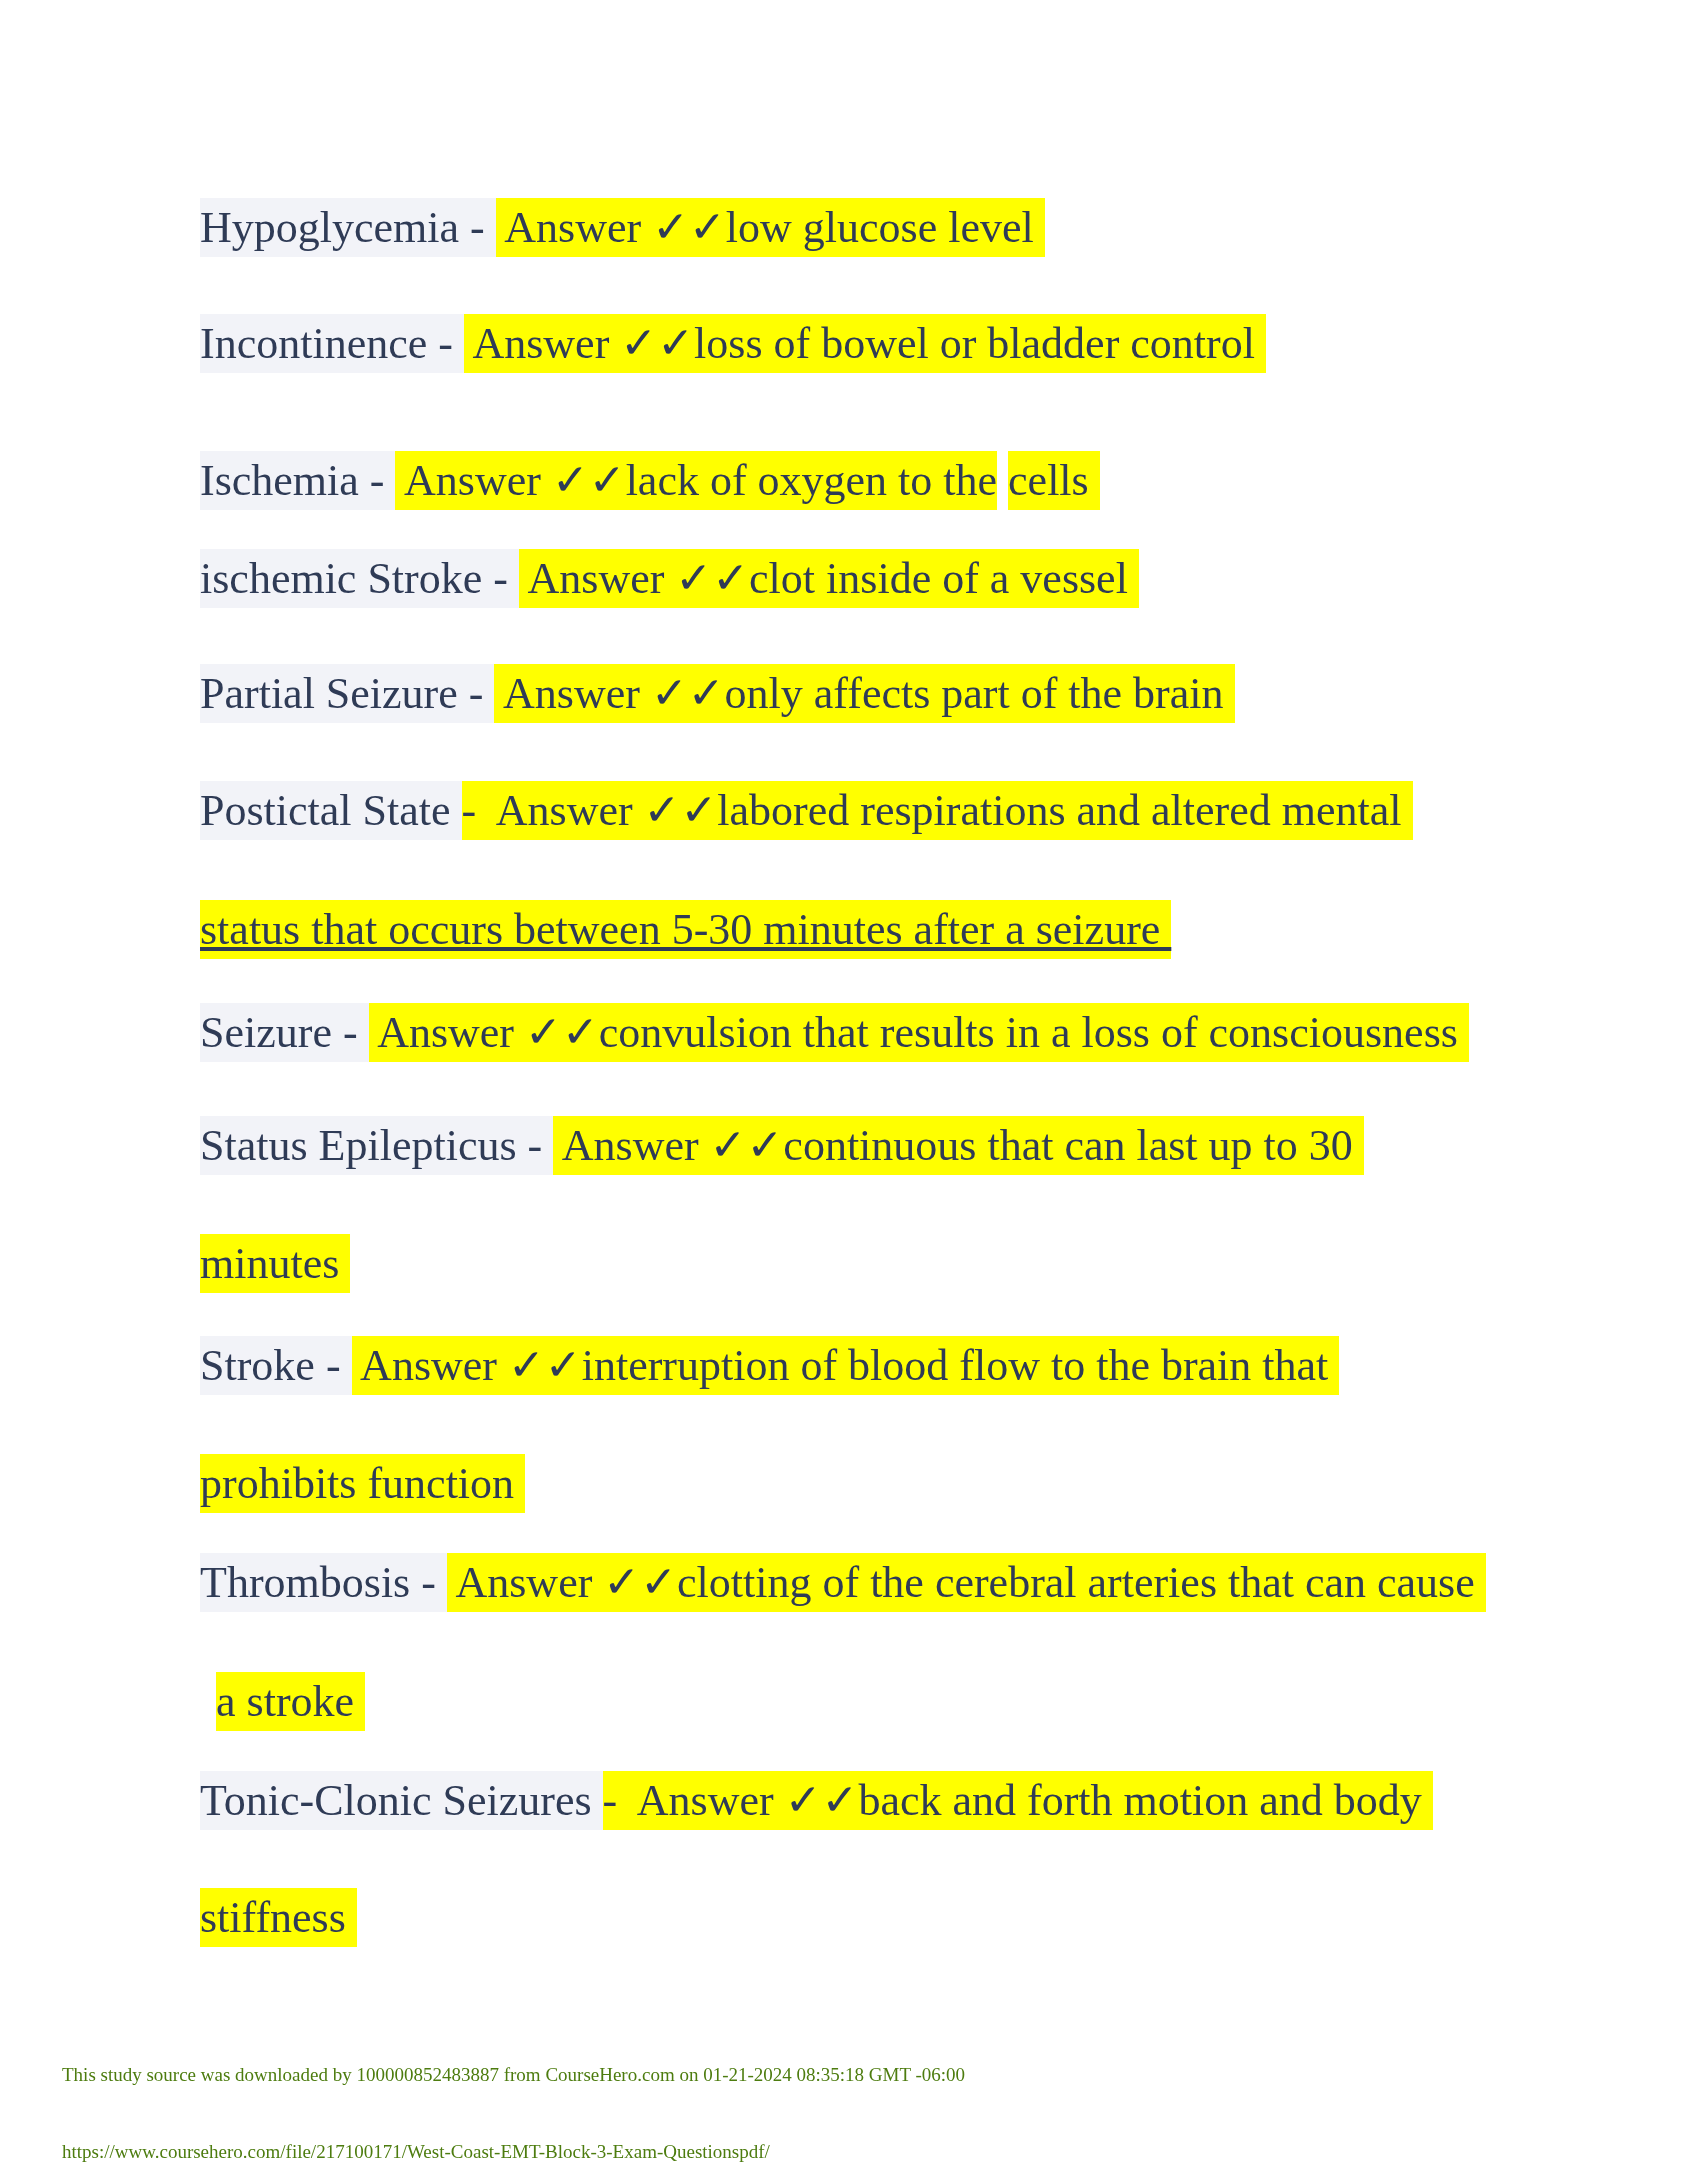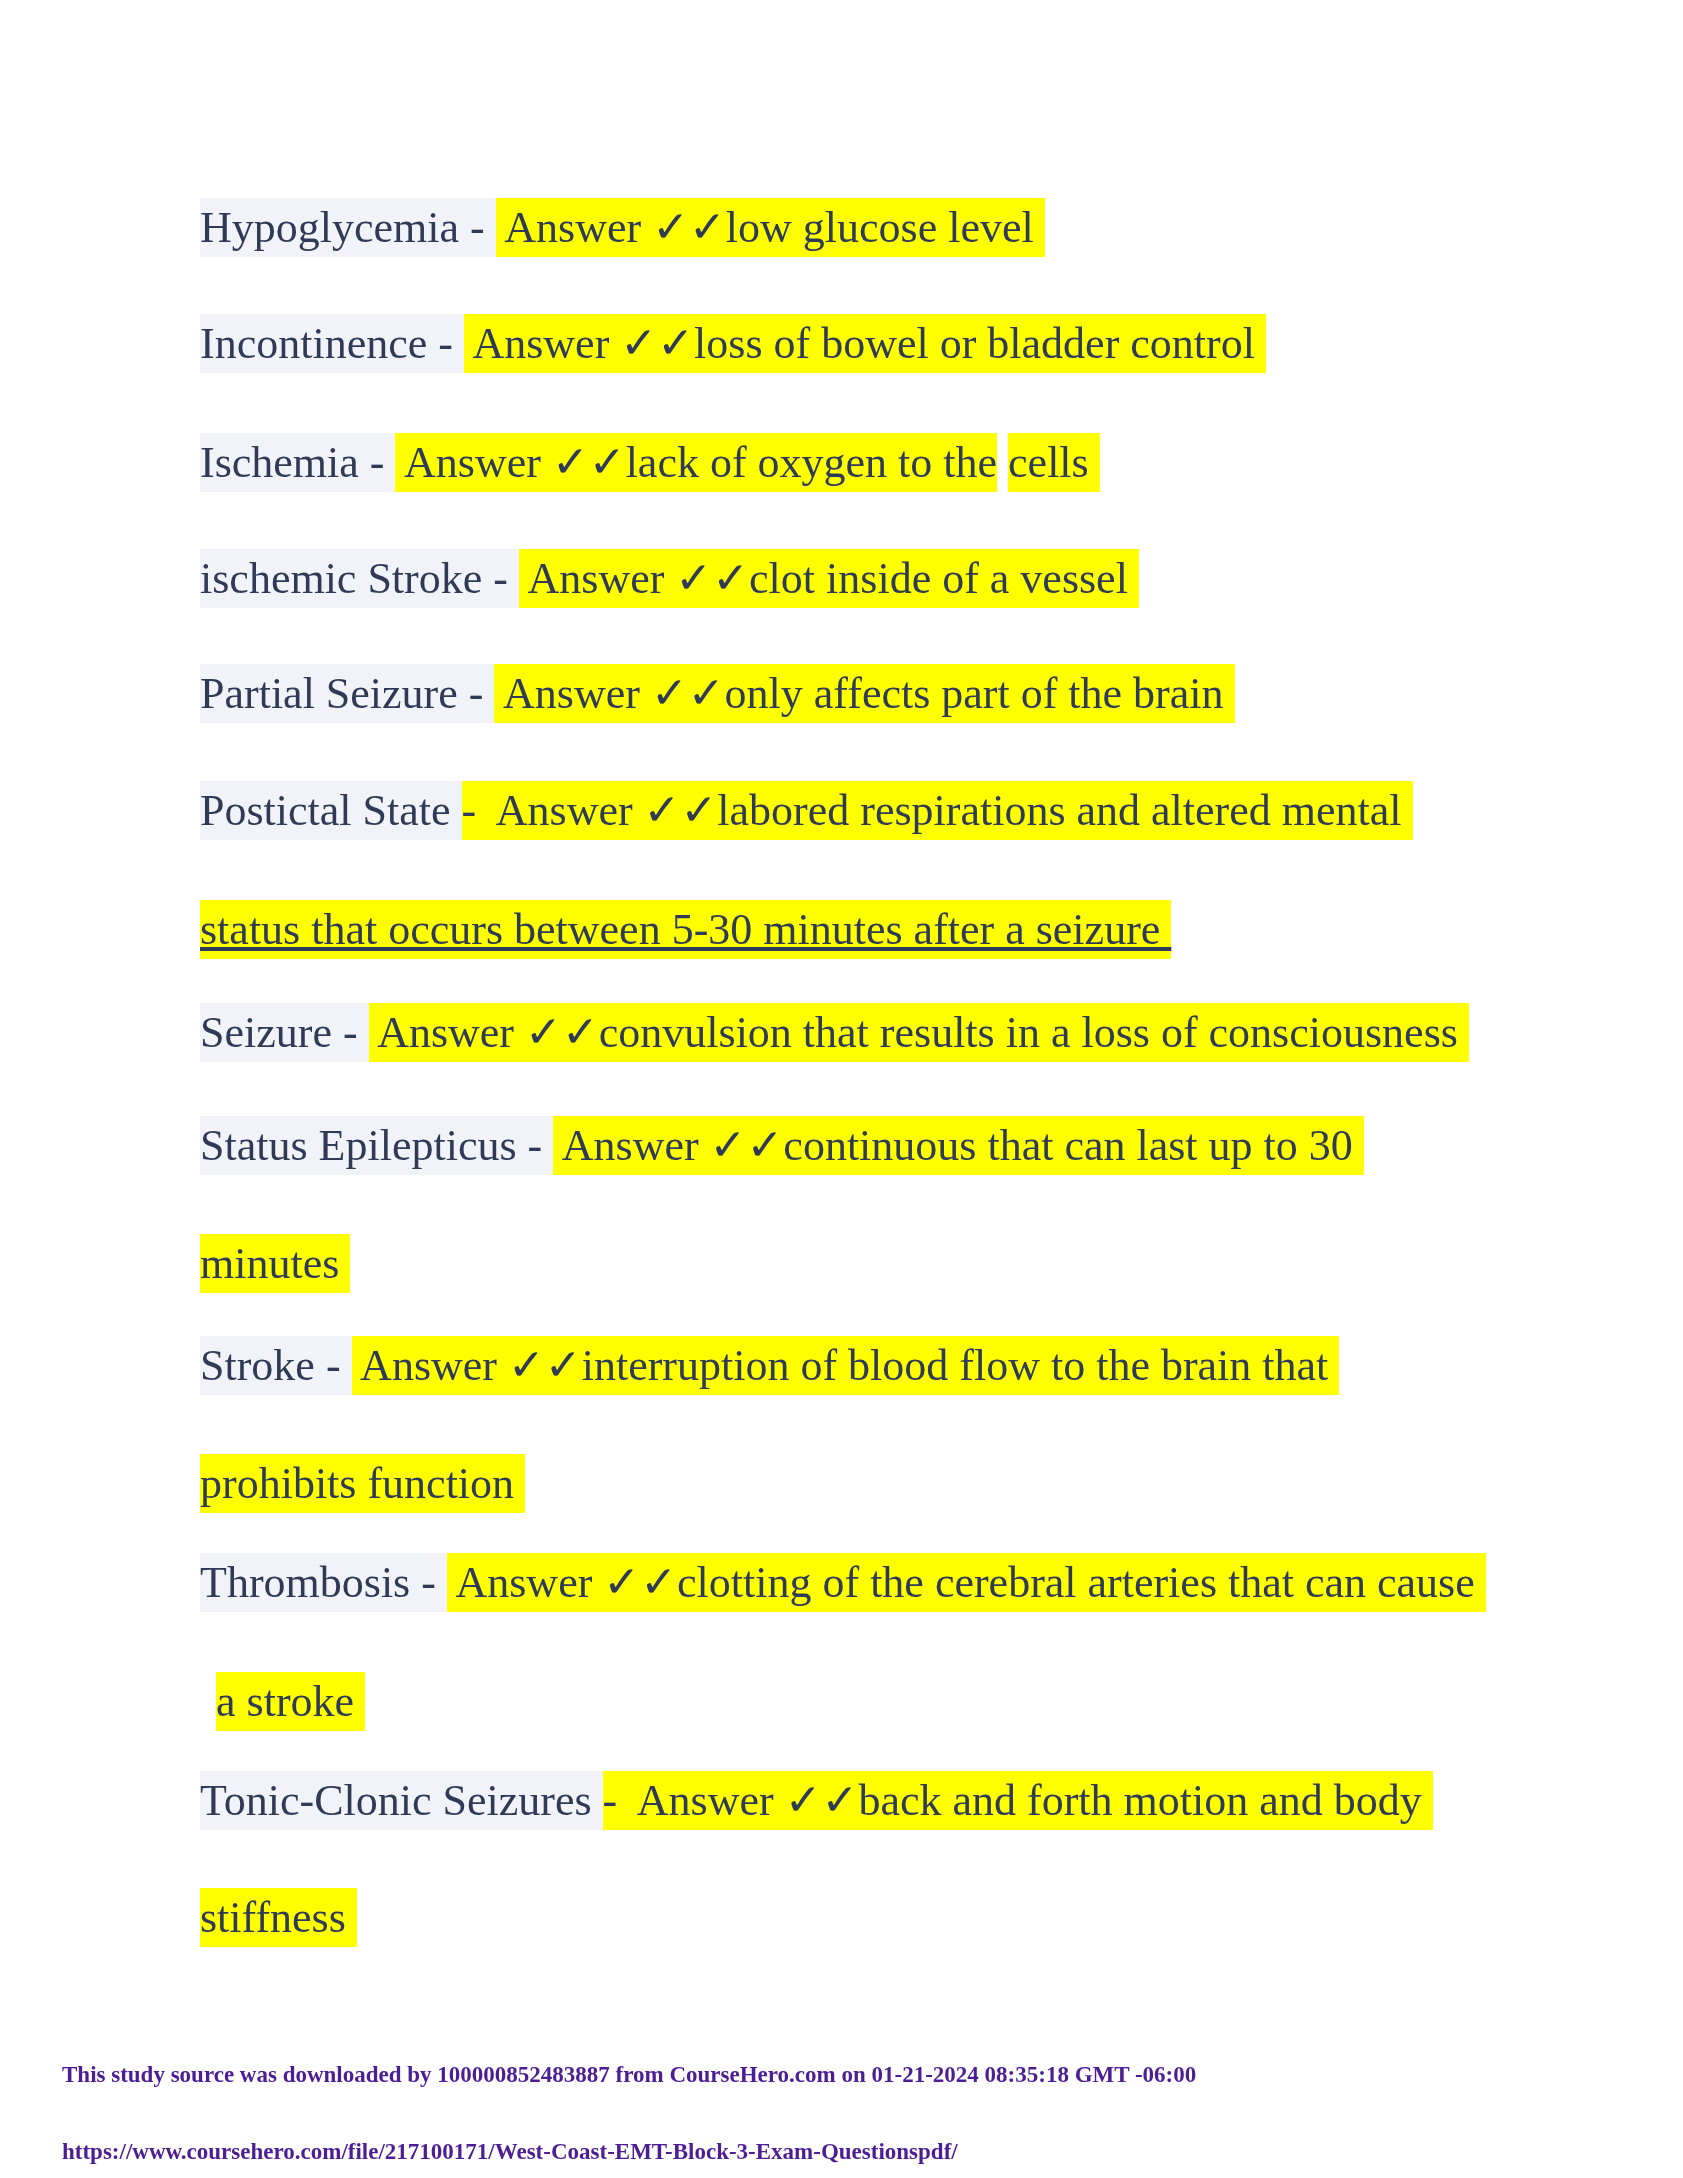--- a/index.html
+++ b/index.html
@@ -25,36 +25,35 @@
     color: #2f3b56;
   }
   .seg { padding: 5px 0; }
   .seg.term  { background: #f2f3f8; }
   .seg.hl    { background: #ffff00; }
   .seg.plain { background: transparent; }
   .footer-line {
     position: absolute;
     left: 62px;
     white-space: pre;
-    font-size: 23px;
+    font-size: 19px;
     line-height: 28px;
-    color: #4c1d95;
-    font-weight: bold;
+    color: #4d7c0f;
   }
   .footer-attribution { top: 2061px; }
   .footer-url { top: 2138px; }
 </style>
 </head>
 <body>
 
 <div class="page">
   <div>
       <div class="qa-line" style="top: 199px;"><span class="seg term">Hypoglycemia - </span><span class="seg hl"> Answer ✓✓low glucose level </span></div>
       <div class="qa-line" style="top: 315px;"><span class="seg term">Incontinence - </span><span class="seg hl"> Answer ✓✓loss of bowel or bladder control </span></div>
-      <div class="qa-line" style="top: 434px; text-align: right;"><span class="seg term">Ischemia - </span><span class="seg hl"> Answer ✓✓lack of oxygen to the</span><span class="seg plain"> </span><span class="seg hl">cells </span></div>
+      <div class="qa-line" style="top: 452px; text-align: right;"><span class="seg term">Ischemia - </span><span class="seg hl"> Answer ✓✓lack of oxygen to the</span><span class="seg plain"> </span><span class="seg hl">cells </span></div>
       <div class="qa-line" style="top: 550px;"><span class="seg term">ischemic Stroke - </span><span class="seg hl"> Answer ✓✓clot inside of a vessel </span></div>
       <div class="qa-line" style="top: 665px;"><span class="seg term">Partial Seizure - </span><span class="seg hl"> Answer ✓✓only affects part of the brain </span></div>
       <div class="qa-line" style="top: 782px;"><span class="seg term">Postictal State </span><span class="seg hl">-  Answer ✓✓labored respirations and altered mental </span></div>
       <div class="qa-line" style="top: 901px; text-decoration: underline;"><span class="seg hl">status that occurs between 5-30 minutes after a seizure </span></div>
       <div class="qa-line" style="top: 1004px;"><span class="seg term">Seizure - </span><span class="seg hl"> Answer ✓✓convulsion that results in a loss of consciousness </span></div>
       <div class="qa-line" style="top: 1117px;"><span class="seg term">Status Epilepticus - </span><span class="seg hl"> Answer ✓✓continuous that can last up to 30 </span></div>
       <div class="qa-line" style="top: 1235px;"><span class="seg hl">minutes </span></div>
       <div class="qa-line" style="top: 1337px;"><span class="seg term">Stroke - </span><span class="seg hl"> Answer ✓✓interruption of blood flow to the brain that </span></div>
       <div class="qa-line" style="top: 1455px;"><span class="seg hl">prohibits function </span></div>
       <div class="qa-line" style="top: 1554px;"><span class="seg term">Thrombosis - </span><span class="seg hl"> Answer ✓✓clotting of the cerebral arteries that can cause </span></div>

